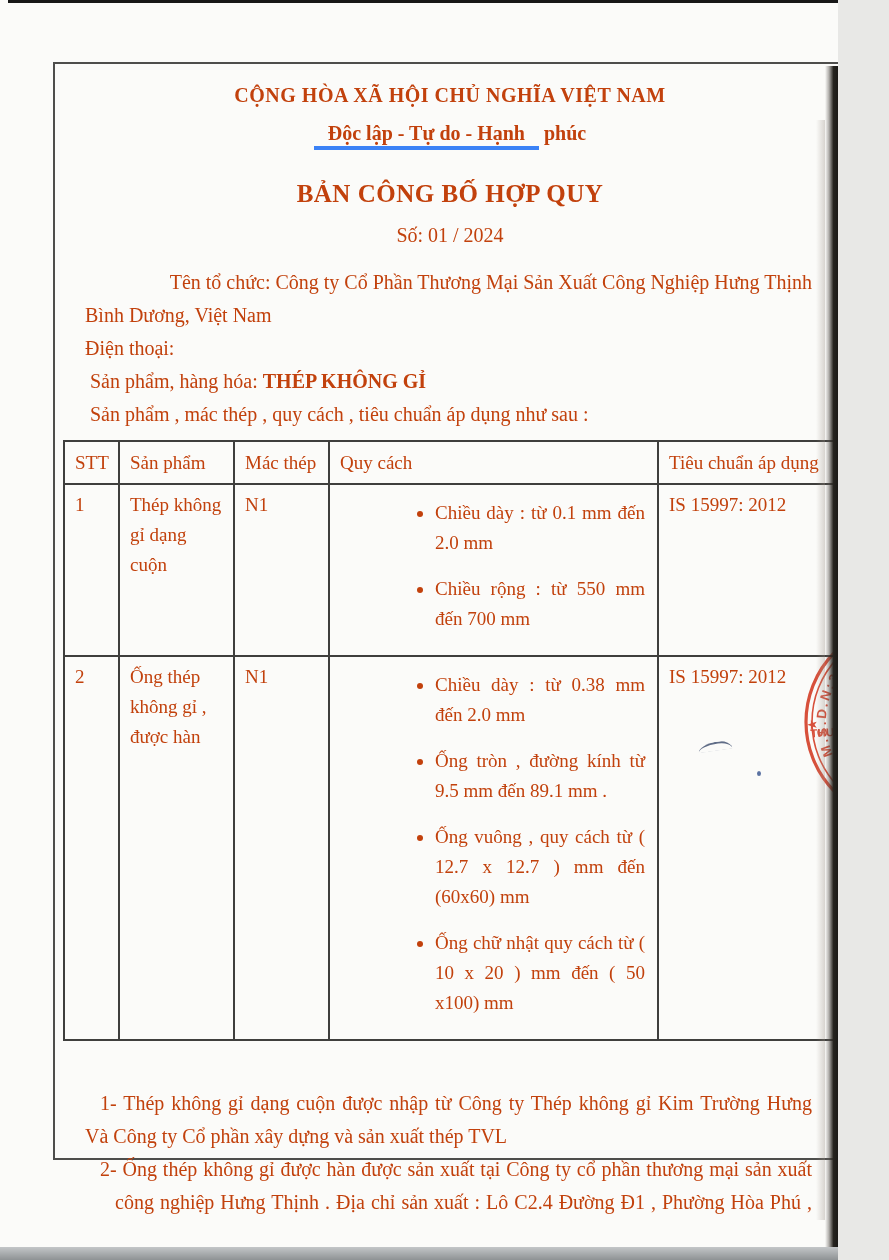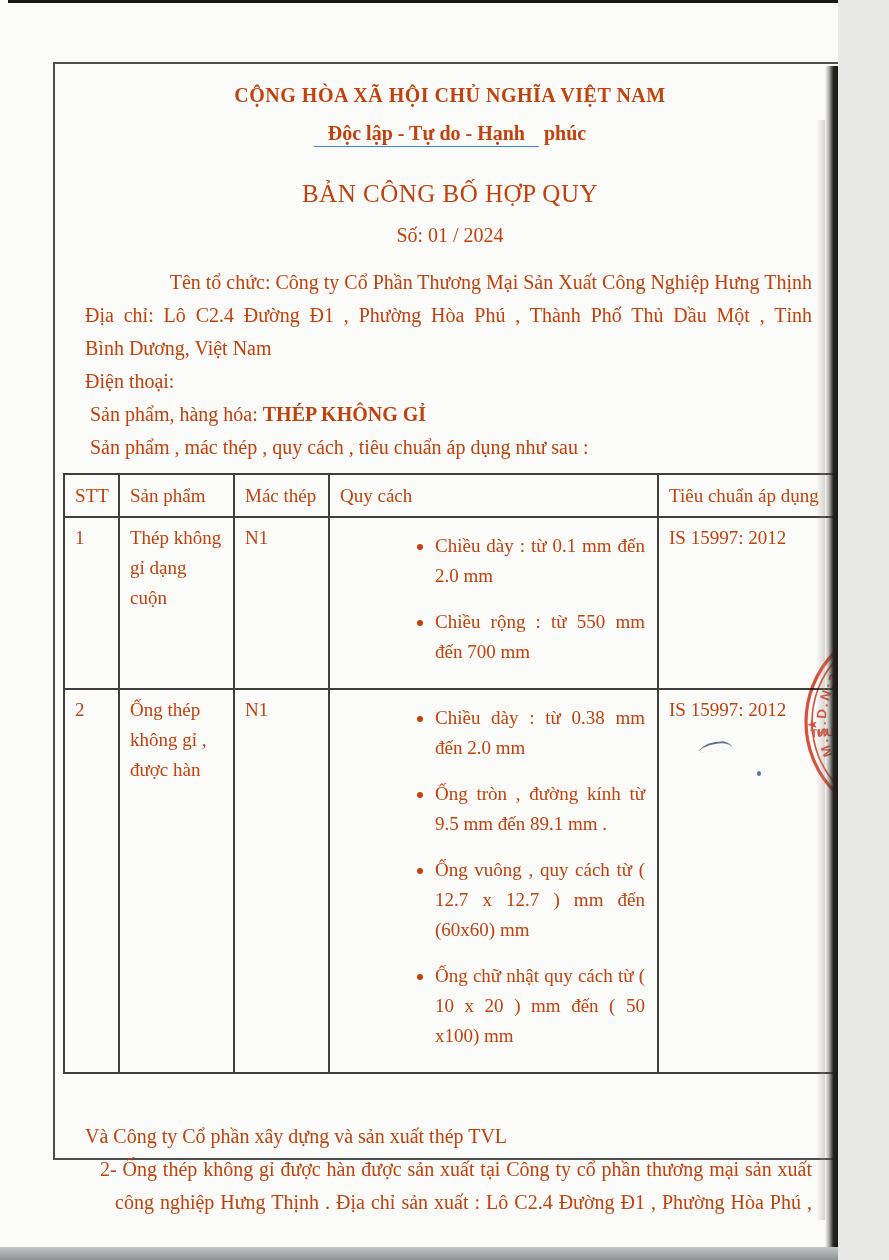--- a/index.html
+++ b/index.html
@@ -22,22 +22,22 @@
 
   .page-border{
     position:absolute;left:53px;top:62px;width:789px;height:1098px;
     border:2px solid #4e4e4c;box-sizing:border-box;
   }
   .inner{position:absolute;left:62px;top:62px;width:776px;font-size:20px;line-height:33px;}
 
   .center{text-align:center;}
   .nat-line{margin-top:17px;font-weight:bold;font-size:20px;letter-spacing:.5px;}
   .motto{margin-top:5px;font-weight:bold;font-size:20px;}
-  .motto .ul{border-bottom:1px solid #3b82f6;padding:0 14px 2px 14px;}
-  .doc-title{margin-top:27px;font-weight:normal;font-size:25px;letter-spacing:.5px;text-align:center;}
+  .motto .ul{border-bottom:4px solid #3b82f6;padding:0 14px 2px 14px;}
+  .doc-title{margin-top:27px;font-weight:bold;font-size:25px;letter-spacing:.5px;text-align:center;}
   .doc-number{margin-top:9px;font-size:20px;}
 
   .body-par{margin:0 26px 0 23px;text-align:left;}
   .first{margin-top:14px;text-align:right;}
   .just-last{text-align:justify;text-align-last:justify;}
   .bold{font-weight:bold;font-family:Liberation Serif, serif;}
 
   table.spec{
     border-collapse:collapse;margin-left:1px;margin-top:9px;
     width:772px;table-layout:fixed;font-size:19px;line-height:30px;
@@ -82,21 +82,20 @@
 
     <div class="center nat-line">CỘNG HÒA XÃ HỘI CHỦ NGHĨA VIỆT NAM</div>
 
     <div class="center motto"><span class="ul">Độc lập - Tự do - Hạnh</span><span> phúc</span></div>
 
     <div class="center doc-title">BẢN CÔNG BỐ HỢP QUY</div>
 
     <div class="center doc-number">Số: 01 / 2024</div>
 
     <div class="body-par first">Tên tổ chức: Công ty Cổ Phần Thương Mại Sản Xuất Công Nghiệp Hưng Thịnh</div>
-    <div class="body-par just-last">Địa chỉ: Lô C2.4 Đường Đ1 , Phường Hòa Phú , Thành Phố Thủ Dầu Một , Tỉnh</div>
     <div class="body-par">Bình Dương, Việt Nam</div>
     <div class="body-par">Điện thoại:</div>
     <div class="body-par" style="margin-left:28px;"><span>Sản phẩm, hàng hóa: </span><span class="bold">THÉP KHÔNG GỈ</span></div>
     <div class="body-par" style="margin-left:28px;">Sản phẩm , mác thép , quy cách , tiêu chuẩn áp dụng như sau :</div>
 
     <table class="spec">
       <colgroup>
         <col class="c-stt">
           <col class="c-sp">
           <col class="c-mt">
@@ -134,20 +133,21 @@
             <li>Ống vuông , quy cách từ ( 12.7 x 12.7 ) mm đến (60x60) mm</li>
             <li>Ống chữ nhật quy cách từ ( 10 x 20 ) mm đến ( 50 x100) mm</li>
           </ul>
         </td>
         <td>IS 15997: 2012</td>
       </tr>
     </tbody>
       </table>
 
     <div class="notes">
+      <div class="n-line ind-a just-last">1-  Thép không gỉ dạng cuộn được nhập từ Công ty Thép không gỉ Kim Trường Hưng</div>
       <div class="n-line ind-b">Và Công ty Cổ phần xây dựng và sản xuất thép TVL</div>
       <div class="n-line ind-a just-last">2-  Ống thép không gỉ được hàn được sản xuất tại Công ty cổ phần thương mại sản xuất</div>
       <div class="n-line ind-c just-last">công nghiệp Hưng Thịnh . Địa chỉ sản xuất : Lô C2.4 Đường Đ1 , Phường Hòa Phú ,</div>
 
     </div>
   </div>
 
   <div class="pen-mark"></div>
   <div class="pen-dot"></div>
 

